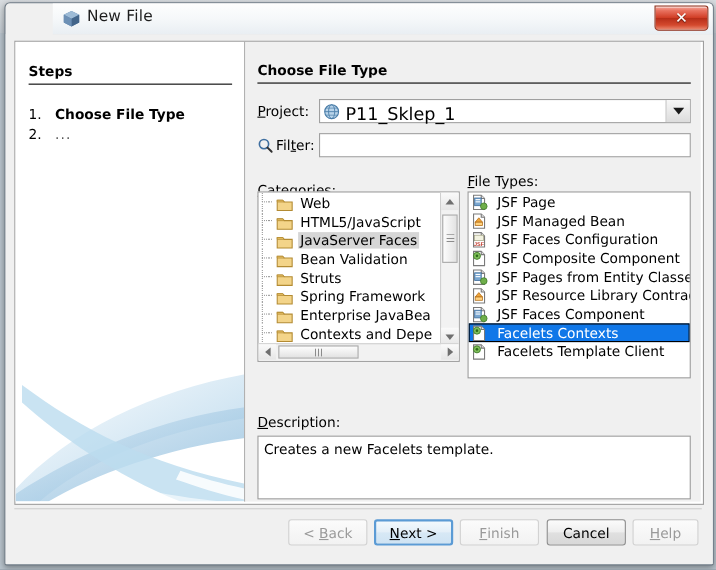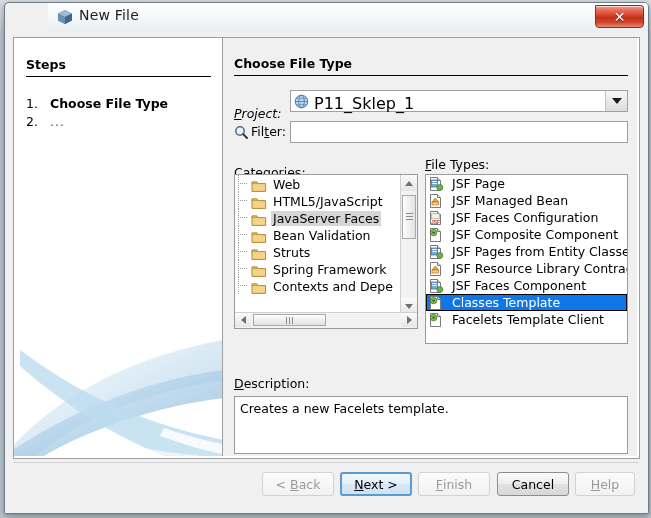--- a/index.html
+++ b/index.html
@@ -505,21 +505,21 @@
           </div>
         </div>
 
         <div class="vsep"></div>
 
         <div class="right-pane">
 
           <div class="pane-title">Choose File Type</div>
           <div class="pane-rule"></div>
 
-          <div class="lbl" style="left:11px;top:68px;font-style:italic;"><span class="mn">P</span>roject:</div>
+          <div class="lbl" style="left:11px;top:55px;"><span class="mn">P</span>roject:</div>
           <div class="combo">
             <span class="combo-icon">
               <svg width="15" height="15" viewBox="0 0 15 15">
                 <circle cx="7.5" cy="7.5" r="6.3" fill="#b9d4ea" stroke="#4a7da8" stroke-width="1"></circle>
                 <ellipse cx="7.5" cy="7.5" rx="2.8" ry="6.3" fill="none" stroke="#4a7da8" stroke-width=".8"></ellipse>
                 <line x1="1.2" y1="7.5" x2="13.8" y2="7.5" stroke="#4a7da8" stroke-width=".8"></line>
                 <line x1="2.2" y1="4.3" x2="12.8" y2="4.3" stroke="#4a7da8" stroke-width=".6"></line>
                 <line x1="2.2" y1="10.7" x2="12.8" y2="10.7" stroke="#4a7da8" stroke-width=".6"></line>
               </svg>
             </span>
@@ -602,20 +602,30 @@
                 <span class="row-label">Spring Framework</span>
               </div>
               <div class="tree-row">
                 <span class="tree-dash"></span>
                 <span class="folder-ico">
                   <svg width="16" height="14" viewBox="0 0 16 14">
                       <path d="M1,3 L6,3 L7.4,4.6 L14.6,4.6 L14.6,12.4 L1,12.4 Z" fill="#f3d489" stroke="#b38b33" stroke-width="1"></path>
                       <path d="M1,3 L6,3 L7.4,4.6 L1,4.6 Z" fill="#e8c268" stroke="#b38b33" stroke-width=".7"></path>
                     </svg>
                 </span>
+                <span class="row-label">Enterprise JavaBea</span>
+              </div>
+              <div class="tree-row">
+                <span class="tree-dash"></span>
+                <span class="folder-ico">
+                  <svg width="16" height="14" viewBox="0 0 16 14">
+                      <path d="M1,3 L6,3 L7.4,4.6 L14.6,4.6 L14.6,12.4 L1,12.4 Z" fill="#f3d489" stroke="#b38b33" stroke-width="1"></path>
+                      <path d="M1,3 L6,3 L7.4,4.6 L1,4.6 Z" fill="#e8c268" stroke="#b38b33" stroke-width=".7"></path>
+                    </svg>
+                </span>
                 <span class="row-label">Contexts and Depe</span>
               </div>
             </div>
 
             <div class="vscroll">
               <div class="sb-btn up">
                   <span class="sb-tri-up"></span>
                 </div>
               <div class="sb-thumb">
                   <span class="grip"></span>
@@ -733,21 +743,21 @@
 
             <div class="ft-row sel">
               <span class="ft-ico">
                 <svg width="16" height="16" viewBox="0 0 16 16">
                     <path d="M2.5,1.5 h7 l3,3 v10 h-10 z" fill="#fff" stroke="#7a7a7a"></path>
                     <path d="M9.5,1.5 v3 h3" fill="#e2e2e2" stroke="#7a7a7a"></path>
                     <circle cx="5.6" cy="5.6" r="3.2" fill="#7fbf5a" stroke="#3d7a28" stroke-width=".8"></circle>
                     <circle cx="5.6" cy="5.6" r="1.2" fill="#2f6a1c"></circle>
                   </svg>
               </span>
-              <span class="ft-label">Classes Template</span>
+              <span class="ft-label">Facelets Contexts</span>
             </div>
 
             <div class="ft-row">
               <span class="ft-ico">
                 <svg width="16" height="16" viewBox="0 0 16 16">
                     <path d="M2.5,1.5 h7 l3,3 v10 h-10 z" fill="#fff" stroke="#7a7a7a"></path>
                     <path d="M9.5,1.5 v3 h3" fill="#e2e2e2" stroke="#7a7a7a"></path>
                     <circle cx="5.6" cy="5.6" r="3.2" fill="#7fbf5a" stroke="#3d7a28" stroke-width=".8"></circle>
                     <circle cx="5.6" cy="5.6" r="1.2" fill="#2f6a1c"></circle>
                   </svg>

